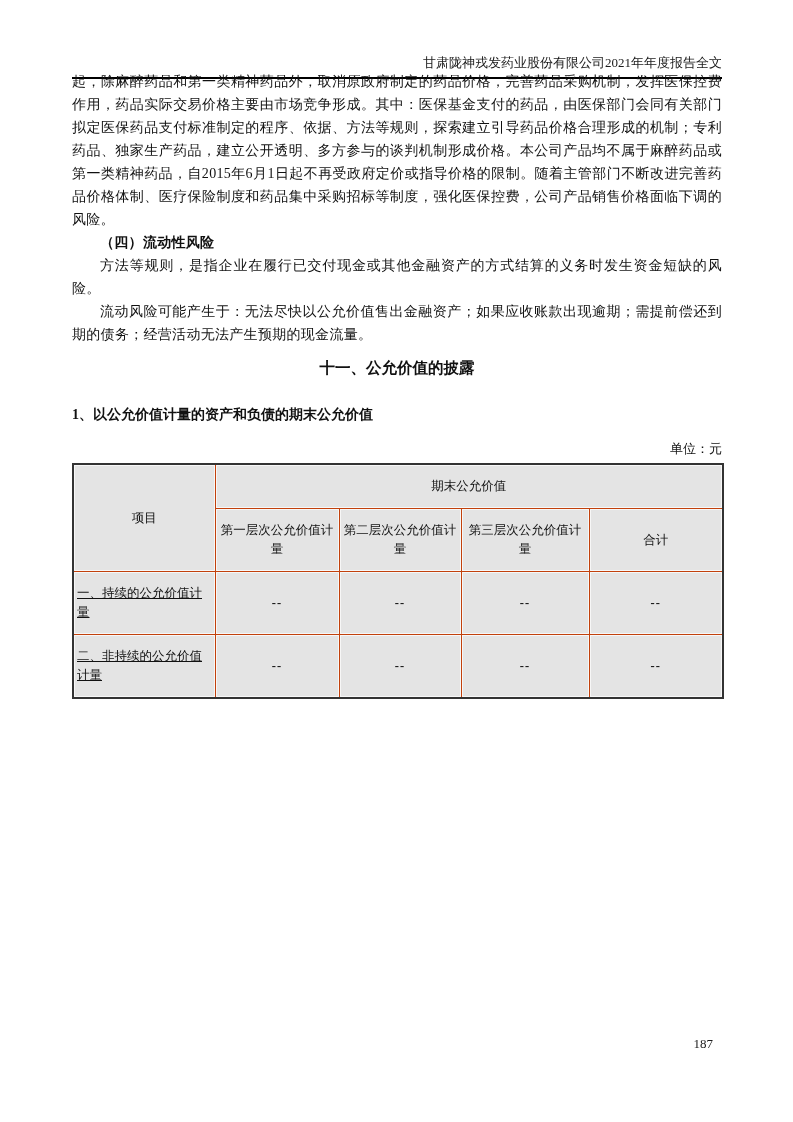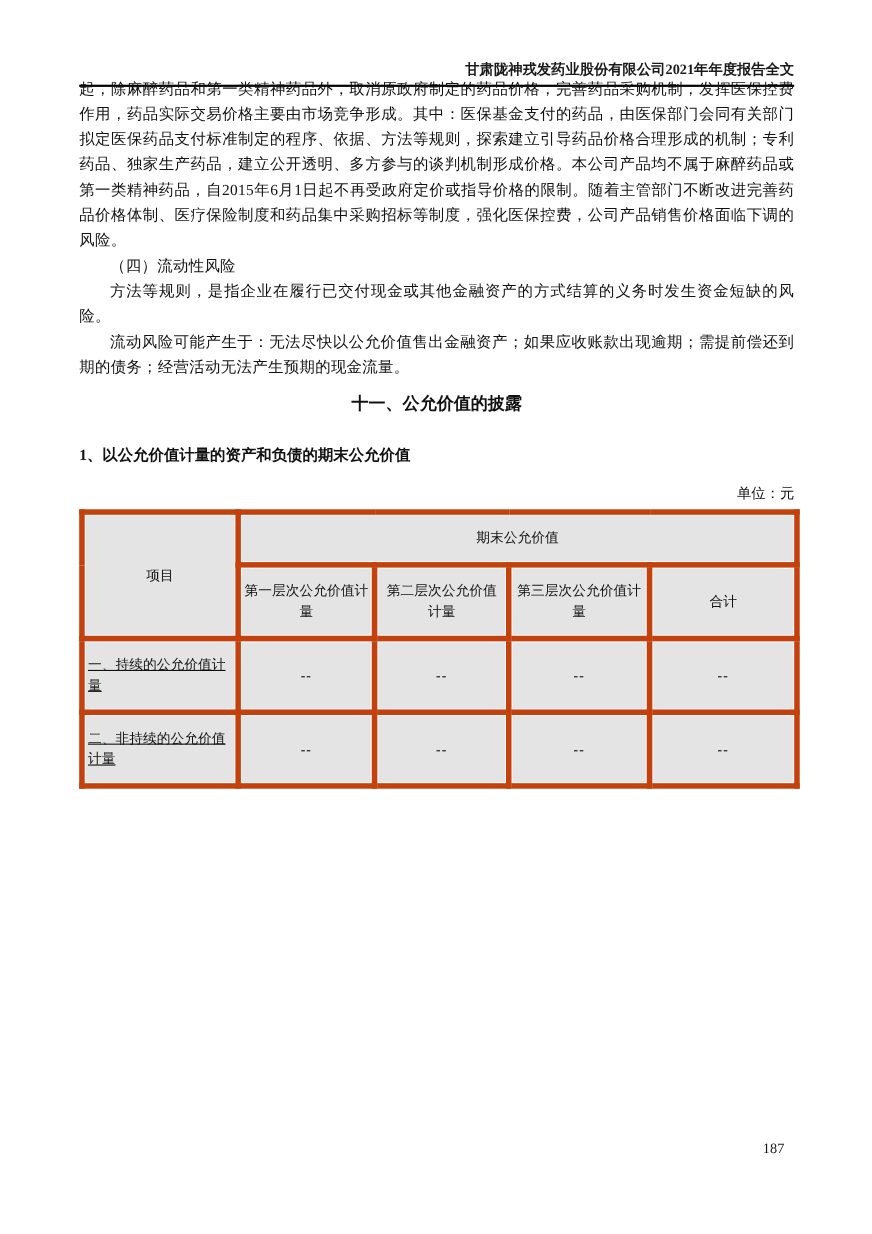--- a/index.html
+++ b/index.html
@@ -13,41 +13,40 @@
     color: #111111;
     overflow: hidden;
   }
   .header {
     position: absolute;
     left: 72px; right: 71px; top: 54px;
     text-align: right;
     font-size: 13px;
     color: #1a1a1a;
     white-space: nowrap;
-    font-weight: bold;
   }
   .rule {
     position: absolute;
     left: 72px; right: 71px; top: 77px;
     height: 2px;
     background: #000000;
   }
   .content {
     position: absolute;
     left: 72px; right: 71px; top: 70px;
   }
   p.body {
     margin: 0;
     font-size: 14px;
     line-height: 23px;
     text-align: justify;
     letter-spacing: 0.3px;
   }
   p.indent { text-indent: 2em; }
-  p.bold { font-weight: normal; }
+  p.bold { font-weight: bold; }
   h2.section-h {
     margin: 11px 0 0 0;
     font-size: 15.5px;
     line-height: 22px;
     font-weight: bold;
     text-align: center;
   }
   h3.sub-h {
     margin: 25px 0 0 0;
     font-size: 14px;
@@ -60,21 +59,21 @@
     font-size: 13px;
   }
   table.fv {
     width: 650px;
     border-collapse: collapse;
     table-layout: fixed;
     font-size: 12.5px;
     border: 2px solid #333333;
   }
   table.fv td {
-    border: 5px solid #c2410c;
+    border: 1px solid #c2410c;
     background: #e4e4e4;
     box-shadow: inset 0 0 0 1px #f7f7f7;
     padding: 12px 3px;
     text-align: center;
     vertical-align: middle;
     line-height: 19px;
     overflow: hidden;
   }
   table.fv td.row-label { text-align: left; text-decoration: underline; }
   table.fv td.val { font-weight: bold; letter-spacing: 1px; }

